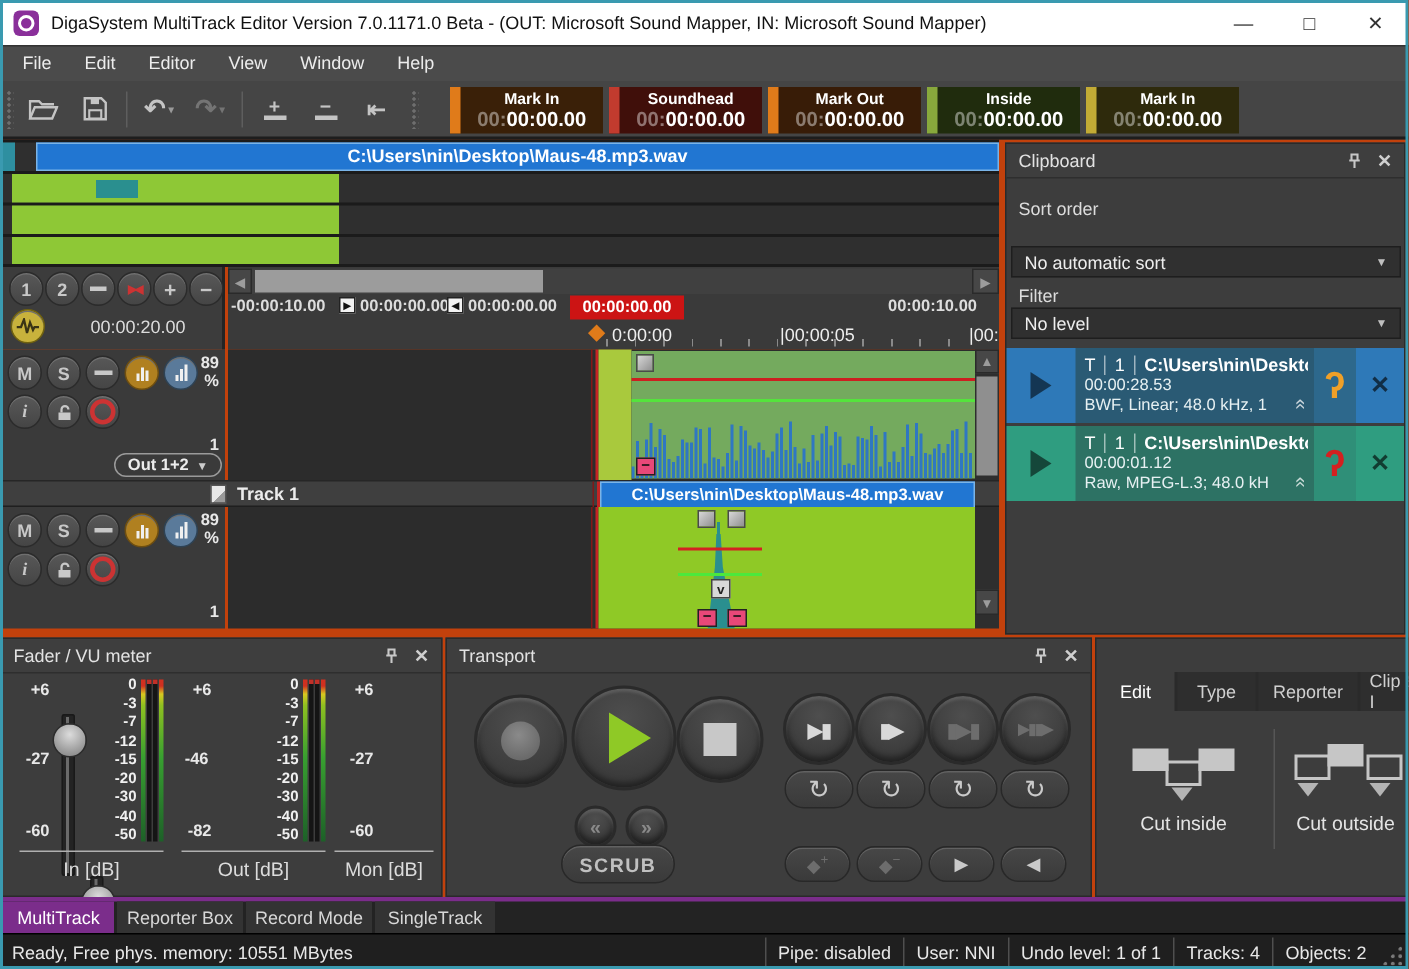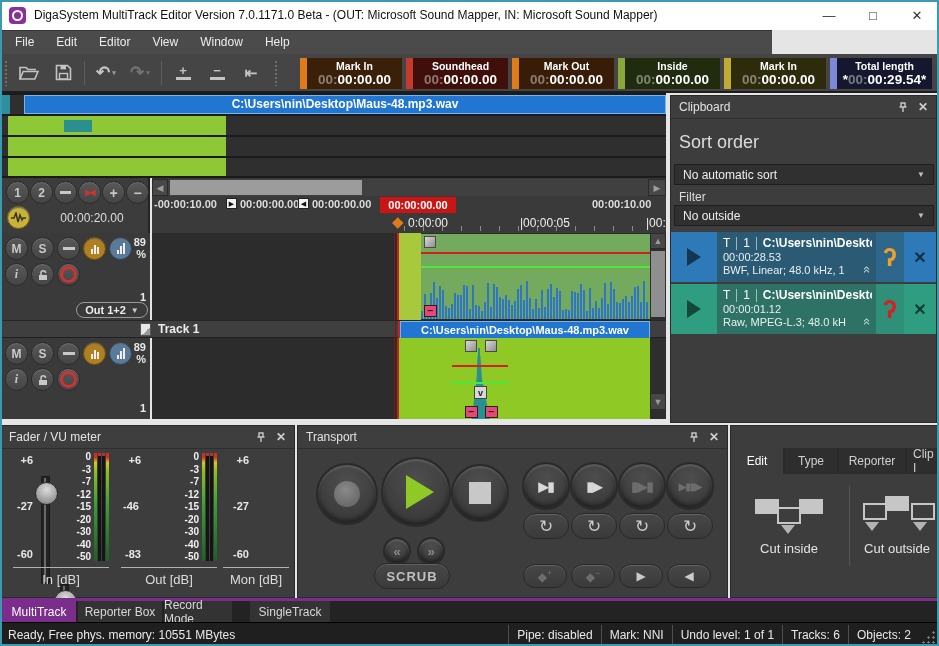--- a/index.html
+++ b/index.html
@@ -1,16 +1,16 @@
 <!DOCTYPE html>
 <html><head>
 <meta charset="utf-8">
 <style>
   html,body{margin:0;padding:0;background:#555;font-family:"Liberation Sans",sans-serif;}
-  #app{position:relative;width:939px;height:646px;background:#e5e5e5;overflow:hidden;}
+  #app{position:relative;width:939px;height:646px;background:#c2410c;overflow:hidden;}
   .ab{position:absolute;box-sizing:border-box;}
   .frame{position:absolute;inset:0;border:2px solid #3a9ab0;pointer-events:none;z-index:90;}
   
   .titlebar{background:#fff;display:flex;align-items:center;}
   .appicon{width:17px;height:17px;margin-left:9px;background:#8a2f9a;border-radius:4px;position:relative;flex:0 0 auto;}
   .appicon::before{content:"";position:absolute;inset:3px;border:2px solid #fff;border-radius:50%;}
   .title-text{margin-left:8px;font-size:12px;color:#111;white-space:nowrap;}
   .win-btns{margin-left:auto;display:flex;height:100%;}
   .wbtn{width:44px;display:flex;align-items:center;justify-content:center;font-size:13px;color:#333;cursor:default;}
   
@@ -108,21 +108,21 @@
   <div class="ab titlebar" style="left:0;top:0;width:939px;height:30px">
     <div class="appicon"></div>
     <span class="title-text">DigaSystem MultiTrack Editor Version 7.0.1171.0 Beta - (OUT: Microsoft Sound Mapper, IN: Microsoft Sound Mapper)</span>
     <div class="win-btns">
       <span class="wbtn">—</span>
       <span class="wbtn">□</span>
       <span class="wbtn">✕</span>
     </div>
   </div>
 
-  <div class="ab menubar" style="left:0;top:30px;width:772px;height:24px">
+  <div class="ab menubar" style="left:0;top:30px;width:939px;height:24px">
     <span class="mitem" style="margin-left:4px">File</span>
     <span class="mitem">Edit</span>
     <span class="mitem">Editor</span>
     <span class="mitem">View</span>
     <span class="mitem">Window</span>
     <span class="mitem">Help</span>
   </div>
 
   <div class="ab toolbar" style="left:0;top:54px;width:939px;height:39px">
     <span class="grip"></span>
@@ -185,27 +185,20 @@
     <span class="tc-main">
         <span class="tc-label">Inside</span>
       <span class="tc-val"><span></span><span class="dim">00:</span><span>00:00.00</span></span>
       </span>
   </div>
   <div class="ab tcbox" style="left:724px;top:58px;background:#2e2a0c">
     <span class="tc-accent" style="background:#c2ab35"></span>
     <span class="tc-main">
         <span class="tc-label">Mark In</span>
       <span class="tc-val"><span></span><span class="dim">00:</span><span>00:00.00</span></span>
-      </span>
-  </div>
-  <div class="ab tcbox" style="left:830px;top:58px;background:#15172e">
-    <span class="tc-accent" style="background:#7d88d8"></span>
-    <span class="tc-main">
-        <span class="tc-label">Total length</span>
-      <span class="tc-val"><span>*</span><span class="dim">00:</span><span>00:29.54*</span></span>
       </span>
   </div>
 
   <div class="ab" style="left:2px;top:93px;width:664px;height:85px;background:#1b1b1b">
     <div class="ab ovrow" style="left:0;top:2px;width:664px;height:19px">
       <div class="ab" style="left:0;top:0;width:8px;height:19px;background:#2e8fa0"></div>
       <div class="ab bluebar" style="left:22px;top:0;width:642px;height:19px">C:\Users\nin\Desktop\Maus-48.mp3.wav</div>
     </div>
     <div class="ab ovrow" style="left:0;top:23px;width:664px;height:19px">
       <div class="ab greenbar" style="left:6px;top:0;width:218px;height:19px"></div>
@@ -456,28 +449,28 @@
       <span>Clipboard</span>
       <span class="pticons">
         <span>
             <svg width="10" height="11" viewBox="0 0 10 11">
               <path d="M3 1h4v4H3z M5 5v5 M1.5 5h7" fill="none" stroke="#c8c8c8" stroke-width="1.4"></path>
             </svg>
           </span>
         <span class="px">✕</span>
       </span>
     </div>
-    <span class="ab" style="left:8px;top:36px;font-size:18px;color:#dcdcdc">Sort order</span>
+    <span class="ab" style="left:8px;top:36px;font-size:12px;color:#dcdcdc">Sort order</span>
     <div class="drop ab" style="left:3px;top:68px;width:260px;height:21px">
       <span>No automatic sort</span>
         <span class="arr">▼</span>
     </div>
     <span class="ab" style="left:8px;top:94px;font-size:12px;color:#dcdcdc">Filter</span>
     <div class="drop ab" style="left:3px;top:109px;width:260px;height:21px">
-      <span>No outside</span>
+      <span>No level</span>
         <span class="arr">▼</span>
     </div>
 
     <div class="clip-item ab" style="left:0;top:136px;width:265px;height:50px;background:#2a5a74">
       <div class="cplay" style="background:#2e79b8">
           <span class="ctri"></span>
         </div>
       <div class="cbody">
         <div class="cline1">
             <span>T</span>
@@ -551,21 +544,21 @@
     <div class="vumeter ab" style="left:93px;top:27px;height:108px">
         <i class="vu-lit"></i>
         <i class="vu-dimm"></i>
         <i class="vu-dimm"></i>
         <i class="vu-lit"></i>
       </div>
     <div class="funder ab" style="left:12px;top:141px;width:96px">In [dB]</div>
 
     <span class="flabel ab" style="left:118px;top:28px;width:22px">+6</span>
     <span class="flabel ab" style="left:112px;top:74px;width:26px">-46</span>
-    <span class="flabel ab" style="left:114px;top:122px;width:26px">-83</span>
+    <span class="flabel ab" style="left:114px;top:122px;width:26px">-82</span>
 
     <div class="fscale ab" style="left:178px;top:26px;width:20px;height:110px">
       <span>0</span>
         <span>-3</span>
         <span>-7</span>
         <span>-12</span>
         <span>-15</span>
         <span>-20</span>
         <span>-30</span>
         <span>-40</span>
@@ -663,29 +656,29 @@
       <i class="cuttri" style="left:4px;top:31px"></i>
       <i class="cuttri" style="left:52px;top:31px"></i>
     </div>
     <div class="toollabel ab" style="left:118px;top:115px;width:96px">Cut outside</div>
   </div>
 
   <div class="ab" style="left:0;top:598px;width:939px;height:24px;background:#232323">
     <div class="ab" style="left:0;top:0;width:939px;height:3px;background:#7b2d8b"></div>
     <div class="btab ab" style="left:2px;top:3px;width:74px;height:21px;background:#7b2d8b;color:#fff">MultiTrack</div>
     <div class="btab ab" style="left:78px;top:3px;width:84px;height:21px">Reporter Box</div>
-    <div class="btab ab" style="left:164px;top:3px;width:68px;height:21px">Record Mode</div>
+    <div class="btab ab" style="left:164px;top:3px;width:84px;height:21px">Record Mode</div>
     <div class="btab ab" style="left:250px;top:3px;width:80px;height:21px">SingleTrack</div>
   </div>
 
   <div class="ab statusbar" style="left:0;top:622px;width:939px;height:24px">
     <span style="margin-left:8px">Ready, Free phys. memory: 10551 MBytes</span>
     <span style="margin-left:auto"></span>
     <span class="seg">Pipe: disabled</span>
-    <span class="seg">Mark: NNI</span>
+    <span class="seg">User: NNI</span>
     <span class="seg">Undo level: 1 of 1</span>
-    <span class="seg">Tracks: 6</span>
+    <span class="seg">Tracks: 4</span>
     <span class="seg">Objects: 2</span>
     <span style="width:14px;height:14px;margin:4px 4px 0 2px;background-image:radial-gradient(#7a7a7a 1.2px,transparent 1.4px);background-size:5px 5px;clip-path:polygon(100% 0,100% 100%,0 100%)"></span>
   </div>
 
   <div class="frame"></div>
 </div>
 
 </body></html>

